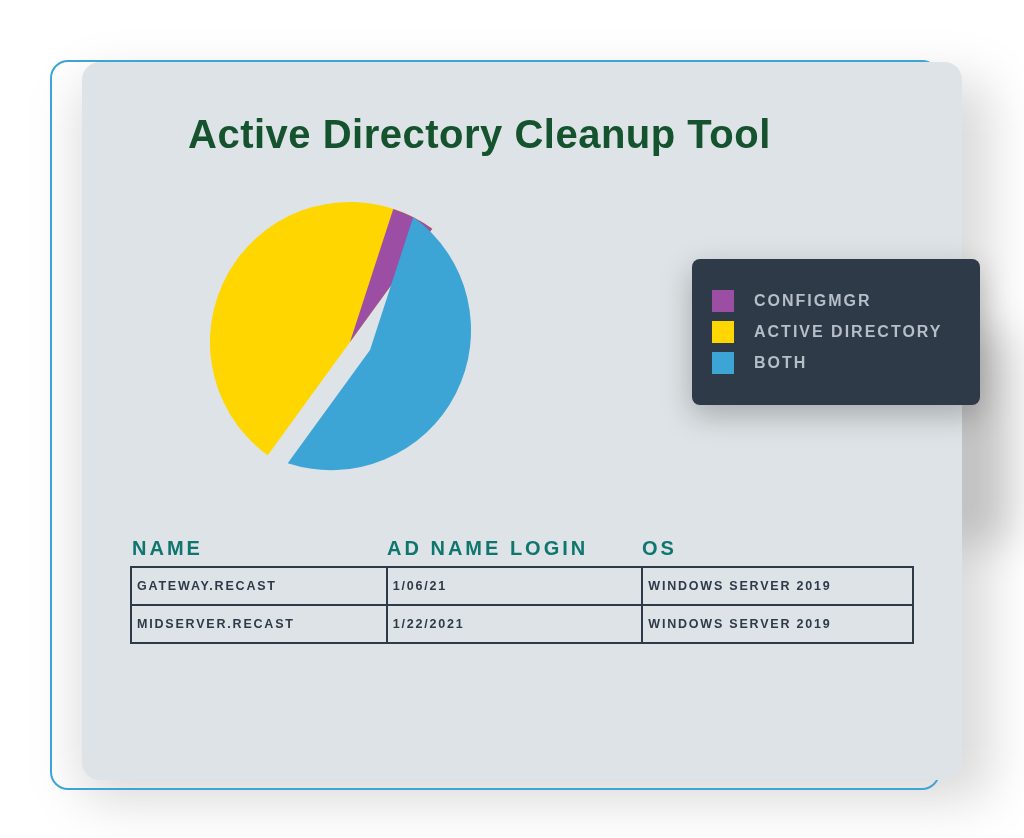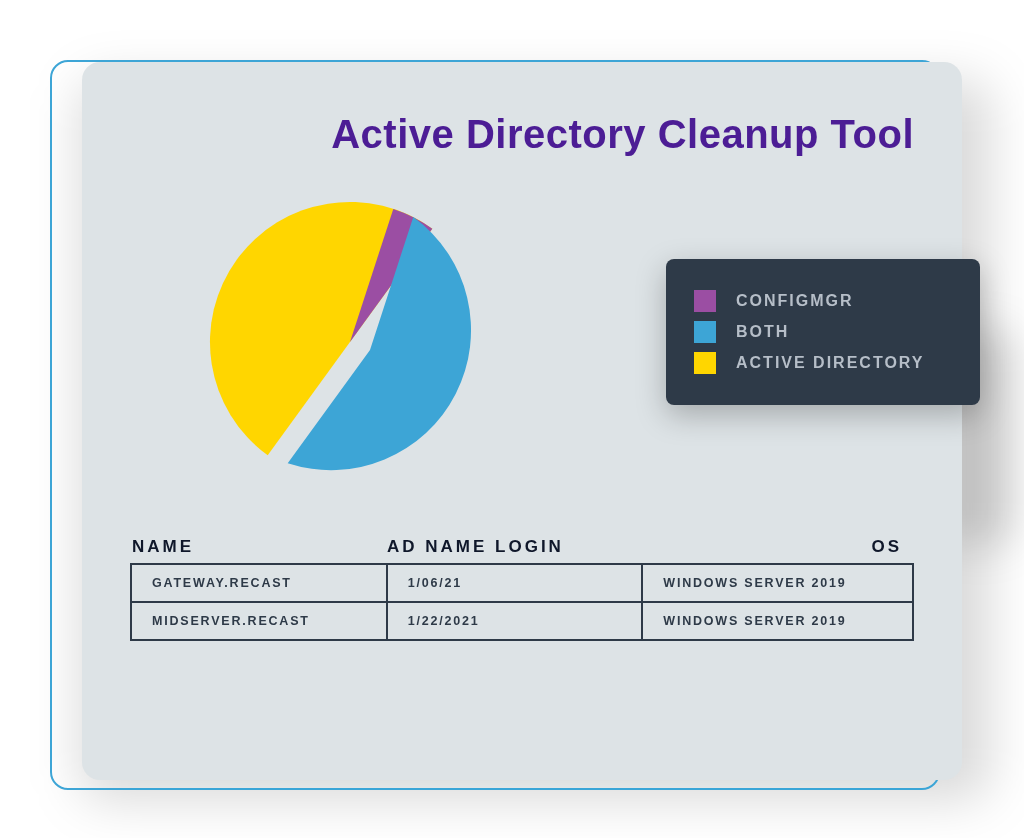--- a/index.html
+++ b/index.html
@@ -46,25 +46,24 @@
       top: 62px;
       width: 880px;
       height: 718px;
       background: #dde3e6;
       border-radius: 18px;
       padding: 50px 48px 30px 48px;
     }
     .title {
       font-size: 40px;
       font-weight: 600;
-      color: #4c1d95;
+      color: #14532d;
       letter-spacing: 0.5px;
       margin-bottom: 30px;
       margin-left: 58px;
-      text-align: right;
     }
     .chart-row {
       display: flex;
       align-items: center;
       position: relative;
       height: 310px;
       margin-bottom: 40px;
     }
     .pie-wrap {
       position: relative;
@@ -76,24 +75,24 @@
       position: absolute;
       left: 0;
       top: 0;
       width: 300px;
       height: 300px;
     }
     .legend-box {
       position: absolute;
       right: -66px;
       top: 72px;
-      width: 314px;
+      width: 288px;
       background: #2e3a48;
       border-radius: 8px;
-      padding: 22px 28px;
+      padding: 22px 20px;
       box-shadow: 0 10px 30px rgba(0,0,0,0.25);
     }
     .legend-item {
       display: flex;
       align-items: center;
       margin: 9px 0;
     }
     .legend-swatch {
       width: 22px;
       height: 22px;
@@ -106,35 +105,35 @@
       letter-spacing: 2px;
       color: #b6bec8;
     }
     .table-section { margin-top: 10px; }
     .table-headers {
       display: flex;
       margin-bottom: 6px;
       padding: 0 2px;
     }
     .th {
-      font-size: 17px;
+      font-size: 20px;
       font-weight: 700;
       letter-spacing: 3px;
-      color: #0f172a;
+      color: #0f766e;
     }
     .th-name { width: 255px; }
     .th-login { width: 255px; }
-    .th-os { width: 260px; text-align: right; }
+    .th-os { width: 260px; }
     table {
       width: 100%;
       border-collapse: collapse;
     }
     table td {
       border: 2px solid #2e3a48;
-      padding: 9px 20px;
+      padding: 9px 5px;
       font-size: 12.5px;
       font-weight: 700;
       letter-spacing: 1.8px;
       color: #2e3a48;
       height: 38px;
     }
     .col-name { width: 255px; }
     .col-login { width: 255px; }
     .col-os { width: 270px; }
   </style>
@@ -162,26 +161,26 @@
         </g>
       </svg>
     </div>
 
     <div class="legend-box">
       <div class="legend-item">
         <span class="legend-swatch" style="background:#9b4ea3"></span>
         <span class="legend-label">CONFIGMGR</span>
       </div>
       <div class="legend-item">
+        <span class="legend-swatch" style="background:#ffd600"></span>
+        <span class="legend-label">ACTIVE DIRECTORY</span>
+      </div>
+      <div class="legend-item">
         <span class="legend-swatch" style="background:#3da5d6"></span>
         <span class="legend-label">BOTH</span>
-      </div>
-      <div class="legend-item">
-        <span class="legend-swatch" style="background:#ffd600"></span>
-        <span class="legend-label">ACTIVE DIRECTORY</span>
       </div>
     </div>
   </div>
 
   <div class="table-section">
     <div class="table-headers">
       <div class="th th-name">NAME</div>
       <div class="th th-login">AD NAME LOGIN</div>
       <div class="th th-os">OS</div>
     </div>

